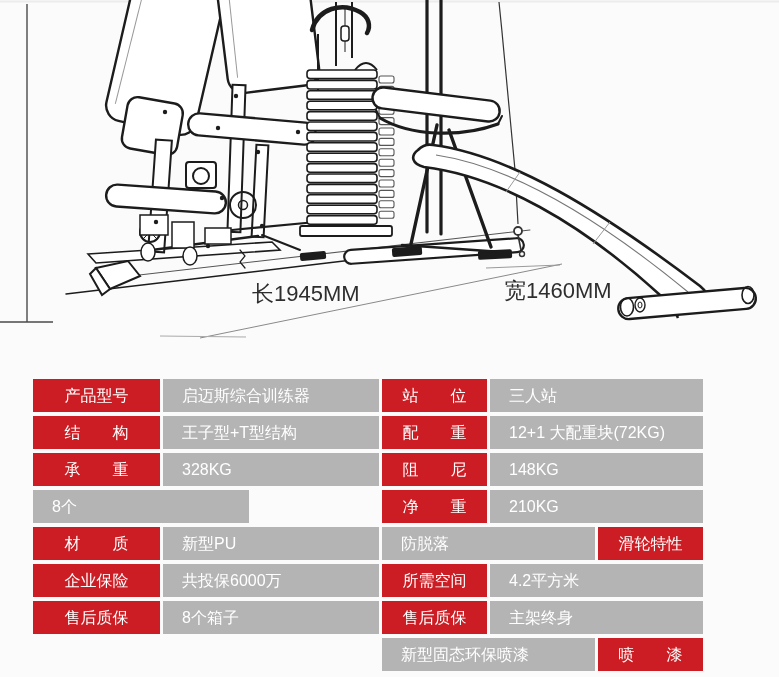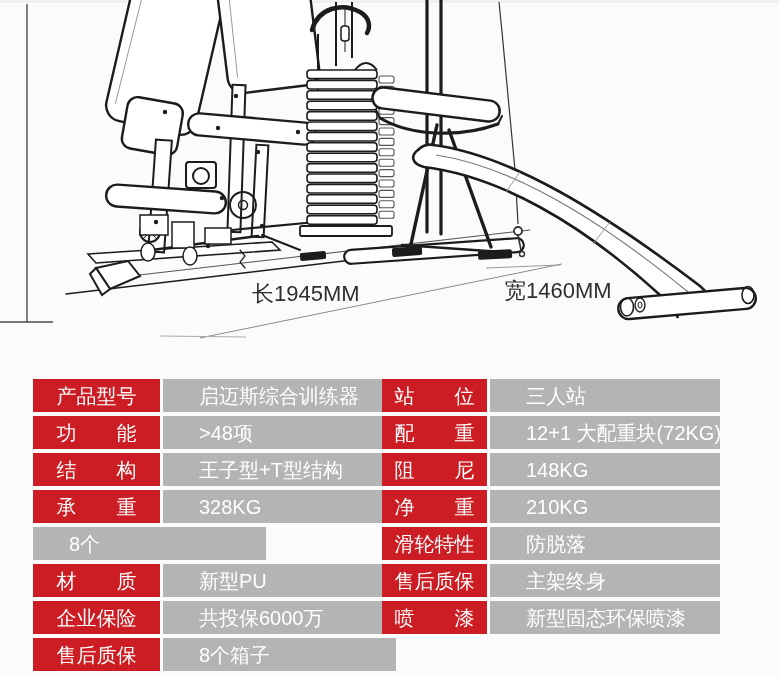--- a/index.html
+++ b/index.html
@@ -6,28 +6,28 @@
   body{
     width:779px;height:677px;position:relative;overflow:hidden;
     background:var(--page-bg,#fbfbfb);
     font-family:"Liberation Sans","DejaVu Sans",sans-serif;
   }
   .drawing{position:absolute;left:0;top:0;width:637px;height:378px}
   .spec-table{position:absolute;top:379px;display:flex;flex-direction:column;row-gap:4px}
   #table-left{left:33px}
   #table-right{left:382px}
   .row{display:flex;column-gap:3px;height:33px}
-  .cell{display:flex;align-items:center;color:#ffffff;font-size:20px;line-height:1}
+  .cell{display:flex;align-items:center;color:#ffffff;font-size:16px;line-height:1}
   .label{
     background:var(--accent-red,#cb1d23);
     justify-content:center;text-align:center;white-space:pre;
   }
   #table-left .label{width:127px}
   #table-right .label{width:105px}
-  .value{background:var(--cell-gray,#b4b4b4);padding-left:36px;white-space:pre}
+  .value{background:var(--cell-gray,#b4b4b4);padding-left:19px;white-space:pre}
   #table-left .value{width:197px}
   #table-right .value{width:194px}
   .dim-text{font-size:22px;fill:#2e2e2e;font-family:"Liberation Sans","DejaVu Sans",sans-serif}
 </style>
 </head>
 <body>
 
 <div class="drawing">
 <svg width="779" height="378" viewBox="0 0 779 378" xmlns="http://www.w3.org/2000/svg">
   <defs>
@@ -194,24 +194,20 @@
   <text class="dim-text" x="504" y="298">宽1460MM</text>
 </svg>
 </div>
 
 <div class="spec-table" id="table-left">
   <div class="row">
     <div class="cell label">产品型号</div>
     <div class="cell value">启迈斯综合训练器</div>
   </div>
   <div class="row">
-    <div class="cell label">功　　能</div>
-    <div class="cell value">&gt;48项</div>
-  </div>
-  <div class="row">
     <div class="cell label">结　　构</div>
     <div class="cell value">王子型+T型结构</div>
   </div>
   <div class="row">
     <div class="cell label">承　　重</div>
     <div class="cell value">328KG</div>
   </div>
   <div class="row">
     <div class="cell value">8个</div>
   </div>
@@ -240,24 +236,28 @@
   </div>
   <div class="row">
     <div class="cell label">阻　　尼</div>
     <div class="cell value">148KG</div>
   </div>
   <div class="row">
     <div class="cell label">净　　重</div>
     <div class="cell value">210KG</div>
   </div>
   <div class="row">
+    <div class="cell value">防脱落</div>
     <div class="cell label">滑轮特性</div>
-    <div class="cell value">防脱落</div>
+  </div>
+  <div class="row">
+    <div class="cell label">所需空间</div>
+    <div class="cell value">4.2平方米</div>
   </div>
   <div class="row">
     <div class="cell label">售后质保</div>
     <div class="cell value">主架终身</div>
   </div>
   <div class="row">
+    <div class="cell value">新型固态环保喷漆</div>
     <div class="cell label">喷　　漆</div>
-    <div class="cell value">新型固态环保喷漆</div>
   </div>
 </div>
 
 </body></html>

